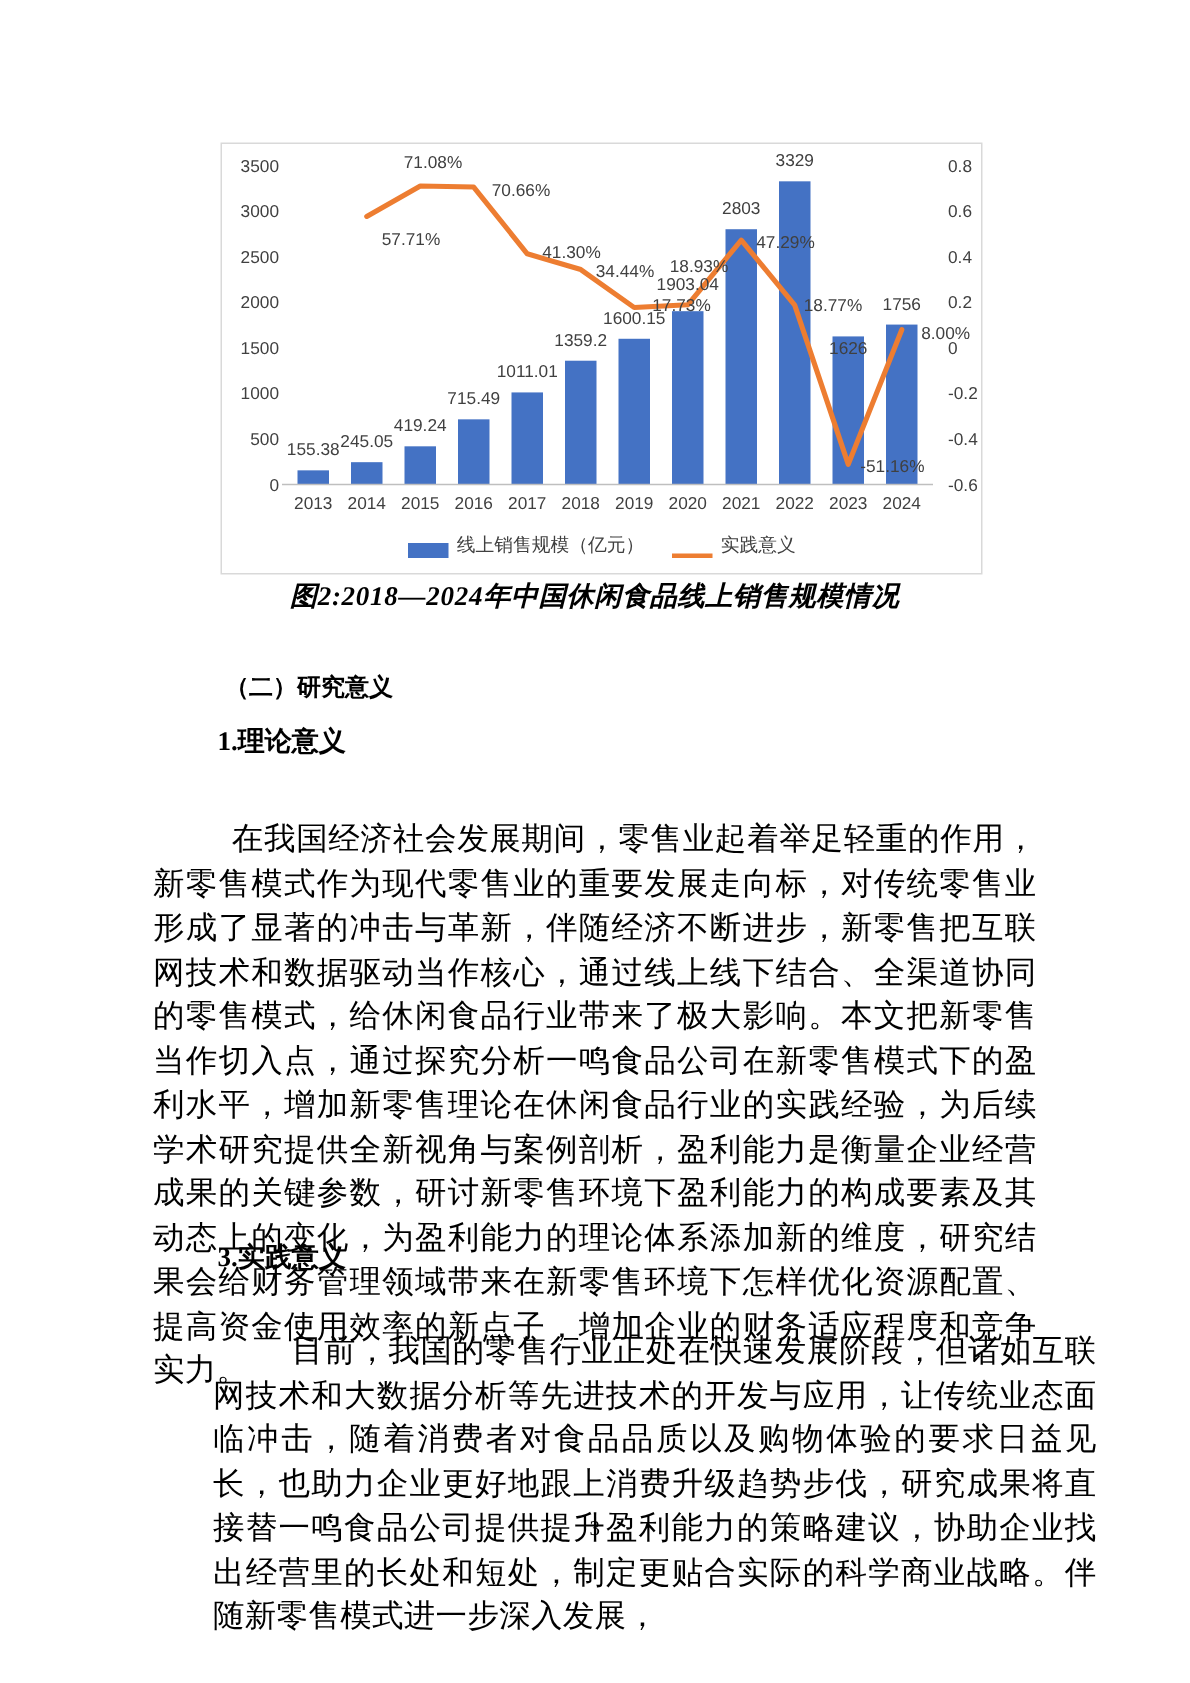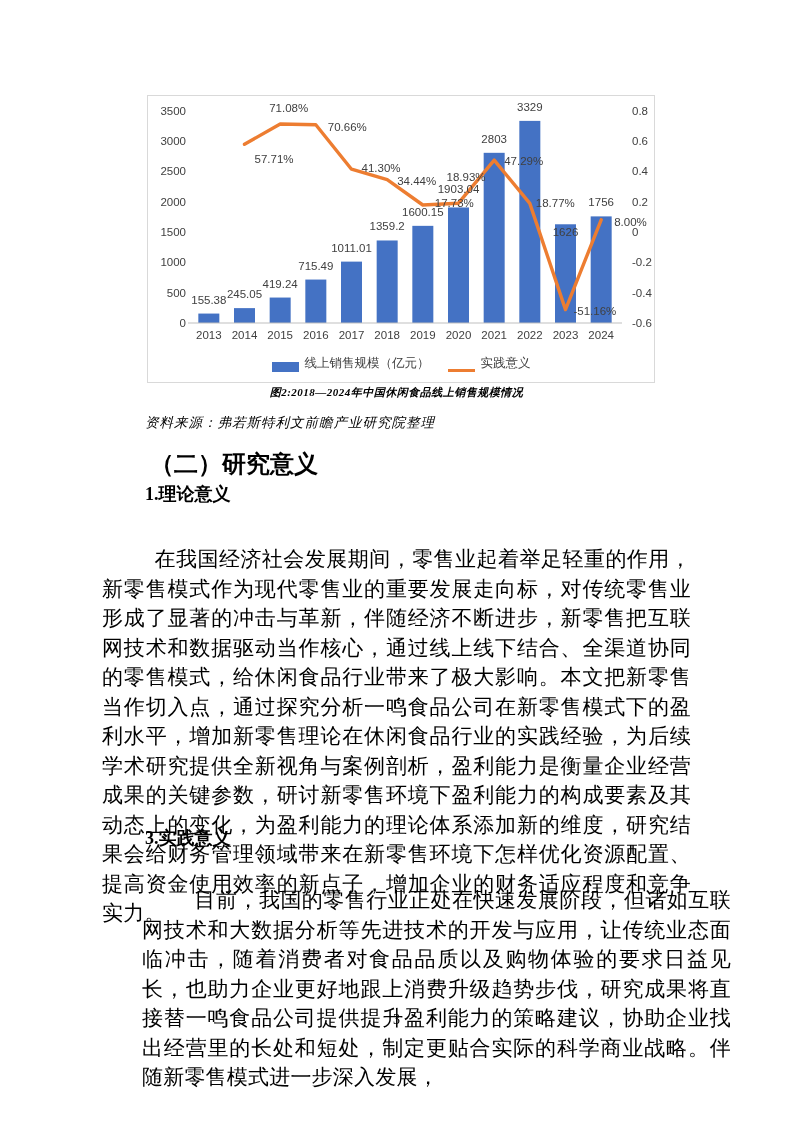--- a/index.html
+++ b/index.html
@@ -17,27 +17,27 @@
   .legend{
     position:absolute;left:0;right:0;top:256px;height:20px;
     display:flex;justify-content:center;align-items:flex-end;gap:6px;
     font-family:"Liberation Sans","DejaVu Sans",sans-serif;
     font-size:12.5px;color:#404040;white-space:nowrap;
   }
   .swatch-bar{display:inline-block;width:27px;height:10px;}
   .swatch-line{display:inline-block;width:27px;height:3.5px;margin-left:12px;}
   .fig-caption{
     position:absolute;top:385px;left:0;right:0;text-align:center;
-    font-size:11px;font-weight:700;font-style:italic;letter-spacing:.5px;
+    font-size:18px;font-weight:700;font-style:italic;letter-spacing:.5px;
   }
   .fig-source{
     position:absolute;top:414px;left:145px;
     font-size:13.5px;font-style:italic;letter-spacing:1px;
   }
-  .h-section{position:absolute;left:150px;top:448px;font-size:24px;font-weight:700;}
+  .h-section{position:absolute;left:150px;top:448px;font-size:16px;font-weight:700;}
   .h-sub1{position:absolute;left:145px;top:482px;font-size:18px;font-weight:700;}
   .h-sub2{position:absolute;left:145px;top:826px;font-size:18px;font-weight:700;}
   .para{
     position:absolute;left:102px;width:589px;
     font-size:21px;line-height:29.5px;text-align:justify;
     text-indent:2.5em;letter-spacing:0.2px;
   }
   .para1{top:524px;}
   .para2{top:865px;margin-left:40px;}
   .page-num{position:absolute;top:1012px;left:0;right:0;text-align:center;font-size:14px;}
@@ -117,21 +117,20 @@
       </svg>
     <div class="legend">
       <span class="swatch-bar" id="swatch-bar" style="background: rgb(68, 114, 196);"></span>
       <span>线上销售规模（亿元）</span>
       <span class="swatch-line" id="swatch-line" style="background: rgb(237, 125, 49);"></span>
       <span>实践意义</span>
     </div>
   </div>
 
   <div class="fig-caption">图2:2018—2024年中国休闲食品线上销售规模情况</div>
-  <div class="fig-source">资料来源：弗若斯特利文前瞻产业研究院整理</div>
 
   <div class="h-section">（二）研究意义</div>
   <div class="h-sub1">1.理论意义</div>
   <p class="para para1">在我国经济社会发展期间，零售业起着举足轻重的作用，新零售模式作为现代零售业的重要发展走向标，对传统零售业形成了显著的冲击与革新，伴随经济不断进步，新零售把互联网技术和数据驱动当作核心，通过线上线下结合、全渠道协同的零售模式，给休闲食品行业带来了极大影响。本文把新零售当作切入点，通过探究分析一鸣食品公司在新零售模式下的盈利水平，增加新零售理论在休闲食品行业的实践经验，为后续学术研究提供全新视角与案例剖析，盈利能力是衡量企业经营成果的关键参数，研讨新零售环境下盈利能力的构成要素及其动态上的变化，为盈利能力的理论体系添加新的维度，研究结果会给财务管理领域带来在新零售环境下怎样优化资源配置、提高资金使用效率的新点子，增加企业的财务适应程度和竞争实力。</p>
 
   <div class="h-sub2">3.实践意义</div>
   <p class="para para2">目前，我国的零售行业正处在快速发展阶段，但诸如互联网技术和大数据分析等先进技术的开发与应用，让传统业态面临冲击，随着消费者对食品品质以及购物体验的要求日益见长，也助力企业更好地跟上消费升级趋势步伐，研究成果将直接替一鸣食品公司提供提升盈利能力的策略建议，协助企业找出经营里的长处和短处，制定更贴合实际的科学商业战略。伴随新零售模式进一步深入发展，</p>
 
   <div class="page-num">3</div>
 </div>

